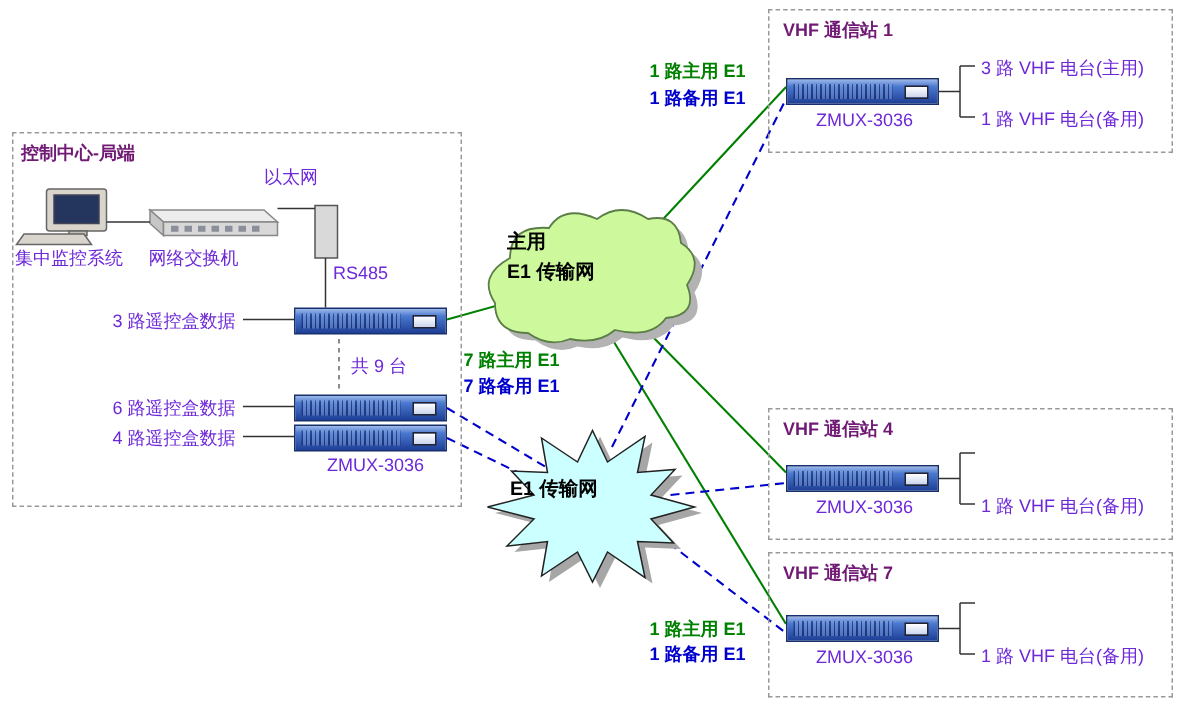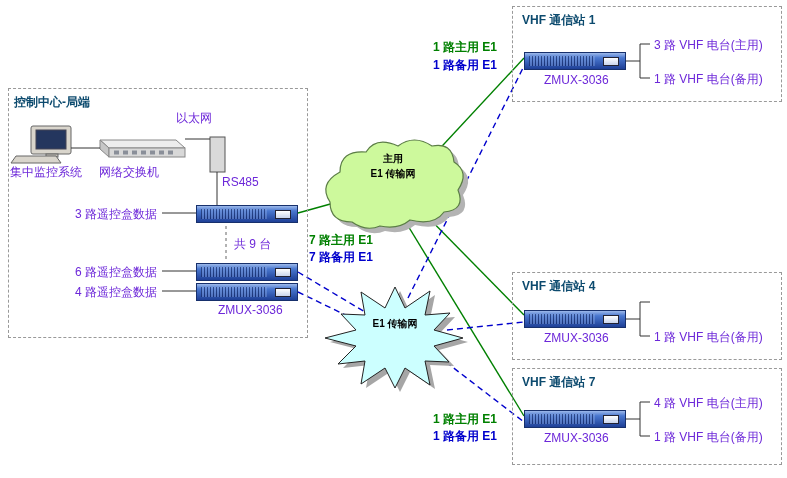--- a/index.html
+++ b/index.html
@@ -1,24 +1,24 @@
 <!DOCTYPE html>
 <html><head>
 <meta charset="utf-8">
 <style>
   * { margin:0; padding:0; box-sizing:border-box; }
   body { background:#fff; font-family:"Liberation Sans","DejaVu Sans",sans-serif; }
   .canvas { position:relative; width:787px; height:478px; background:#fff; overflow:hidden; }
   .layer { position:absolute; left:0; top:0; }
   .dashed-box { position:absolute; border:1px dashed #999; }
-  .title { position:absolute; font-size:12px; font-weight:bold; color:#0c4a6e; white-space:nowrap; }
+  .title { position:absolute; font-size:12px; font-weight:bold; color:#701a75; white-space:nowrap; }
   .label { position:absolute; font-size:12px; color:#6d28d9; white-space:nowrap; }
   .green { color:#008000; font-weight:bold; }
   .blue { color:#0000cc; font-weight:bold;text-align:center; }
-  .net-label { position:absolute; text-align:center; font-size:10px; font-weight:bold; color:#000; line-height:1.5; }
+  .net-label { position:absolute; text-align:left; font-size:13px; font-weight:bold; color:#000; line-height:1.5; }
   .rack { position:absolute; width:102px; height:18px;
           background:linear-gradient(180deg,#9db9ea 0%,#4a78d0 30%,#1e3f96 100%);
           border:1px solid #17306c; }
   .rack::before { content:""; position:absolute; left:4px; top:3px; bottom:3px; right:30px;
           background:repeating-linear-gradient(90deg, rgba(12,28,80,.55) 0 1px, rgba(150,178,232,.35) 1px 3px); }
   .rack::after { content:""; position:absolute; right:6px; top:4px; width:14px; height:7px;
           background:linear-gradient(180deg,#ffffff,#c9d4ec); border:1px solid #223; }
 </style>
 </head>
 <body>
@@ -132,16 +132,15 @@
   <div class="dashed-box" style="left:512px; top:272px; width:270px; height:88px"></div>
   <div class="title" style="left:522px; top:278px">VHF 通信站 4</div>
   <div class="rack" style="left:524px; top:310px"></div>
   <div class="label" style="left:544px; top:331px">ZMUX-3036</div>
   <div class="label" style="left:654px; top:329px">1 路 VHF 电台(备用)</div>
 
   <div class="dashed-box" style="left:512px; top:368px; width:270px; height:97px"></div>
   <div class="title" style="left:522px; top:374px">VHF 通信站 7</div>
   <div class="rack" style="left:524px; top:410px"></div>
   <div class="label" style="left:544px; top:431px">ZMUX-3036</div>
-  <div class="label" style="left:654px; top:395px">4 路 VHF 电台(主用)</div>
   <div class="label" style="left:654px; top:429px">1 路 VHF 电台(备用)</div>
 
 </div>
 
 </body></html>

